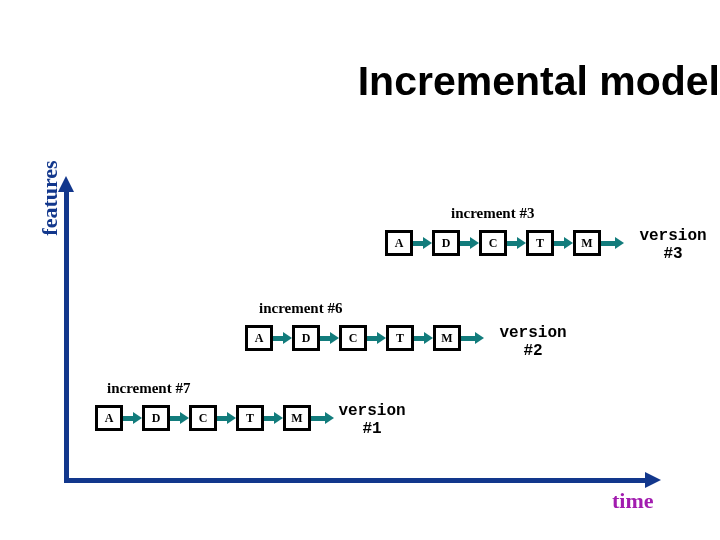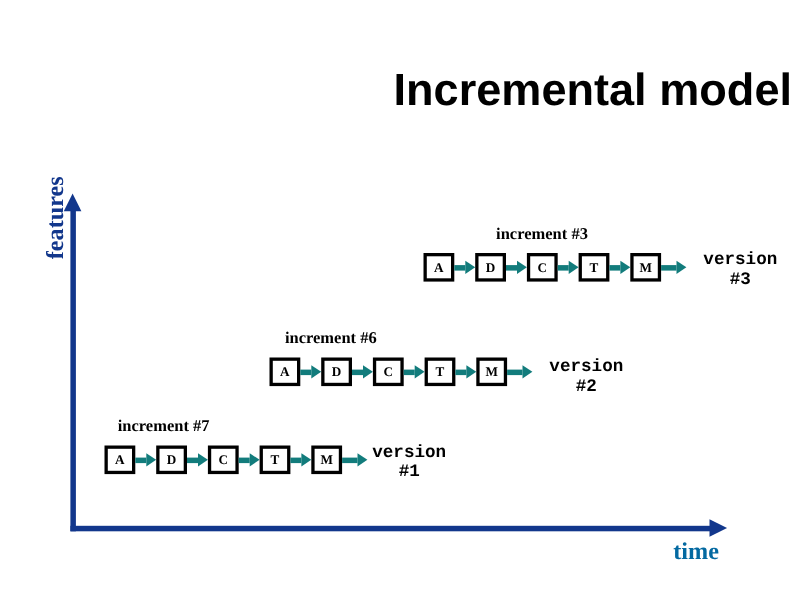--- a/index.html
+++ b/index.html
@@ -82,21 +82,21 @@
     color: #12378C;
     white-space: nowrap;
   }
   #x-axis-label {
     position: absolute;
     left: 612px;
     top: 488px;
     font-family: "Liberation Serif", serif;
     font-weight: bold;
     font-size: 22px;
-    color: #0369a1;
+    color: #a21caf;
     white-space: nowrap;
   }
 
   
   .increment-row {
     position: absolute;
     height: 60px;
   }
   .increment-label {
     position: absolute;

